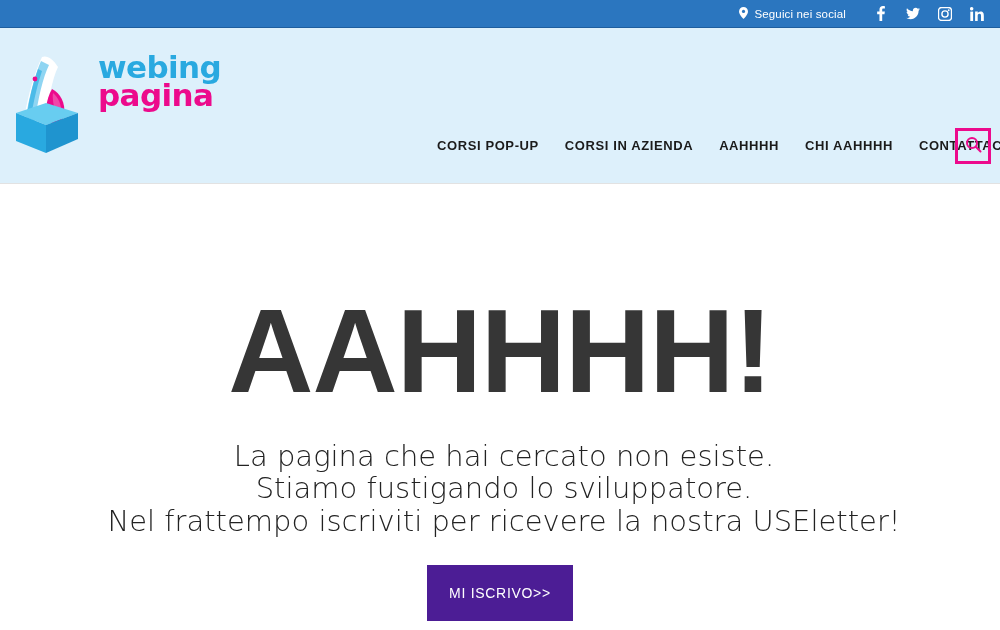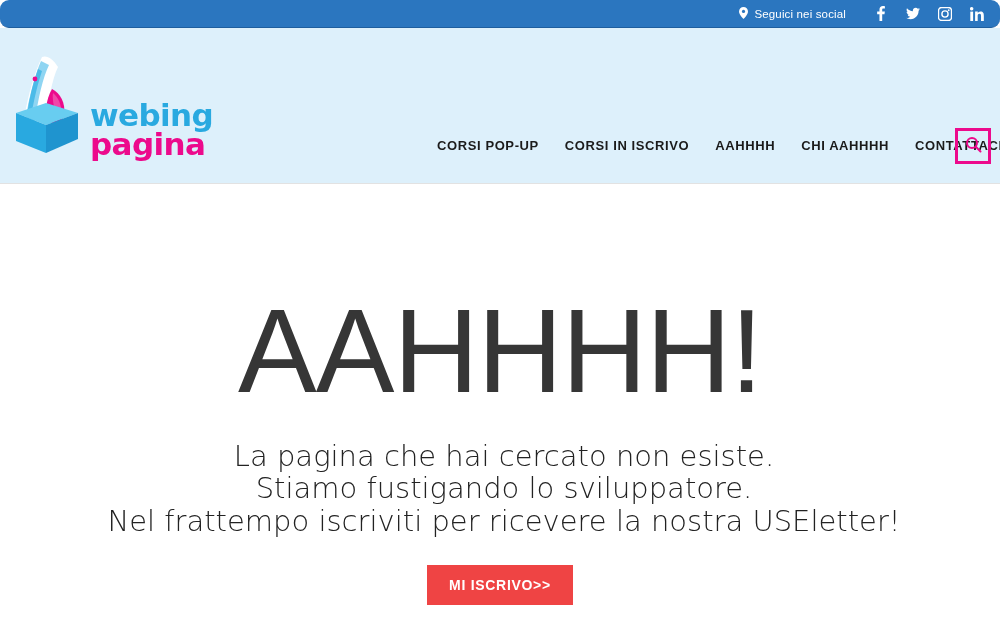--- a/index.html
+++ b/index.html
@@ -14,21 +14,20 @@
 
   
   .topbar {
     height: 28px;
     background: #2b76bf;
     border-bottom: 1px solid #1e5e9e;
     display: flex;
     align-items: center;
     justify-content: flex-end;
     padding: 0 16px 0 0;
-    border-radius: 9px;
   }
   .topbar-social-label {
     display: flex;
     align-items: center;
     gap: 6px;
     color: #ffffff;
     font-size: 11.5px;
     letter-spacing: 0.15px;
     margin-right: 28px;
   }
@@ -53,23 +52,23 @@
     height: 156px;
     background: #ddf0fb;
     border-bottom: 1px solid #e2e2e2;
     display: flex;
     align-items: center;
     position: relative;
   }
 
   .logo {
     display: flex;
-    align-items: flex-end;
+    align-items: flex-start;
     margin-left: 8px;
-    gap: 4px;
+    gap: 12px;
     text-decoration: none;
   }
   .logo-mark { flex: 0 0 auto; }
   .logo-word {
     display: flex;
     flex-direction: column;
     line-height: 0.92;
     font-family: "DejaVu Sans", sans-serif;
     font-weight: bold;
     font-size: 31px;
@@ -113,45 +112,45 @@
 
   
   .main {
     height: 445px;
     background: #ffffff;
     text-align: center;
     padding-top: 108px;
   }
   .error-title {
     font-family: "Liberation Sans", sans-serif;
-    font-weight: normal;
+    font-weight: bold;
     font-size: 118px;
     line-height: 1;
     color: #363636;
     letter-spacing: -1px;
   }
   .error-body {
     margin-top: 30px;
     font-family: "DejaVu Sans", sans-serif;
     font-size: 29px;
     font-weight: 300;
     line-height: 1.12;
     color: #222222;
   }
   .error-body-line { display: block; padding-left: 8px; }
 
   .cta-wrap { margin-top: 28px; }
   .cta-button {
     display: inline-block;
-    background: #ef4444;
+    background: #4c1d95;
     color: #ffffff;
     font-size: 14px;
-    font-weight: bold;
+    font-weight: normal;
     letter-spacing: 0.7px;
-    padding: 12px 22px;
+    padding: 20px 22px;
     border: none;
     text-decoration: none;
     cursor: pointer;
     font-family: "Liberation Sans", sans-serif;
   }
 </style>
 </head>
 <body>
 
 <div class="topbar">
@@ -213,21 +212,21 @@
       </svg>
     </span>
     <span class="logo-word">
       <span class="logo-word-1">webing</span>
       <span class="logo-word-2">pagina</span>
     </span>
   </a>
 
   <nav class="nav">
     <a href="#" class="nav-item">CORSI POP-UP</a>
-    <a href="#" class="nav-item">CORSI IN ISCRIVO</a>
+    <a href="#" class="nav-item">CORSI IN AZIENDA</a>
     <a href="#" class="nav-item">AAHHHH</a>
     <a href="#" class="nav-item">CHI AAHHHH</a>
     <a href="#" class="nav-item">CONTATTACI</a>
 
   </nav>
 
   <div class="search-box">
     <span>
       <svg width="17" height="17" viewBox="0 0 17 17" aria-hidden="true">
         <circle cx="7" cy="7" r="5" fill="none" stroke="#ec0a8c" stroke-width="2"></circle>

